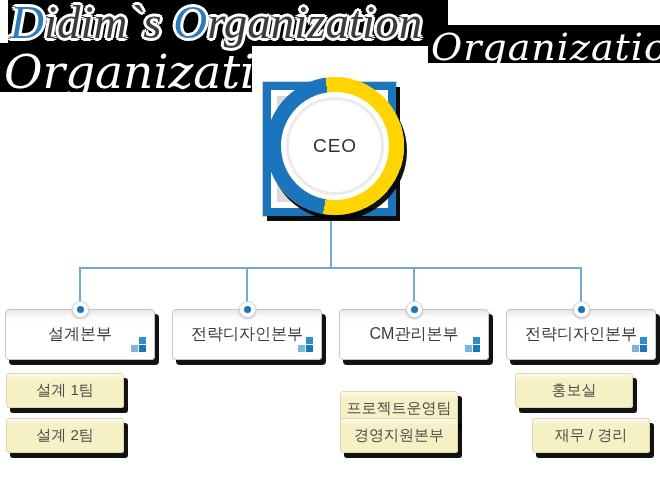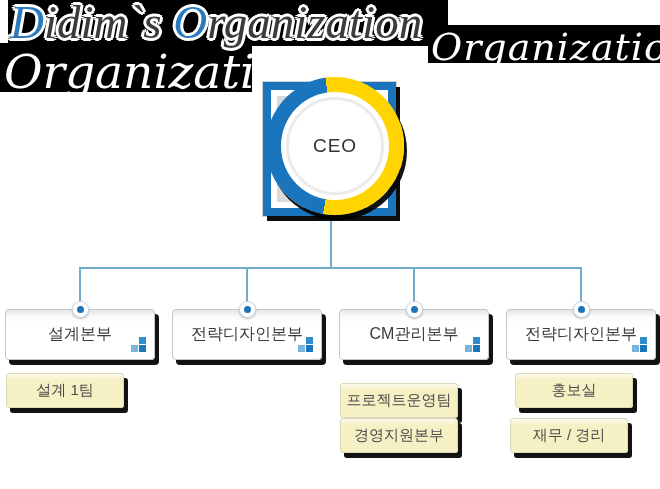--- a/index.html
+++ b/index.html
@@ -142,26 +142,29 @@
     <span class="steps">
         <i class="s1"></i>
         <i class="s2"></i>
         <i class="s3"></i>
       </span>
   </div>
 
   <div class="team" style="left:6px;top:373px;">
     <span>설계 1팀</span>
     </div>
-  <div class="team" style="left:340px;top:383px;">
+  <div class="team" style="left:6px;top:418px;">
+    <span>설계 2팀</span>
+    </div>
+  <div class="team" style="left:340px;top:391px;">
     <span>프로젝트운영팀</span>
     </div>
   <div class="team" style="left:340px;top:418px;">
     <span>경영지원본부</span>
     </div>
   <div class="team" style="left:515px;top:373px;">
     <span>홍보실</span>
     </div>
-  <div class="team" style="left:510px;top:418px;">
+  <div class="team" style="left:532px;top:418px;">
     <span>재무 / 경리</span>
     </div>
 
 </div>
 
 </body></html>

